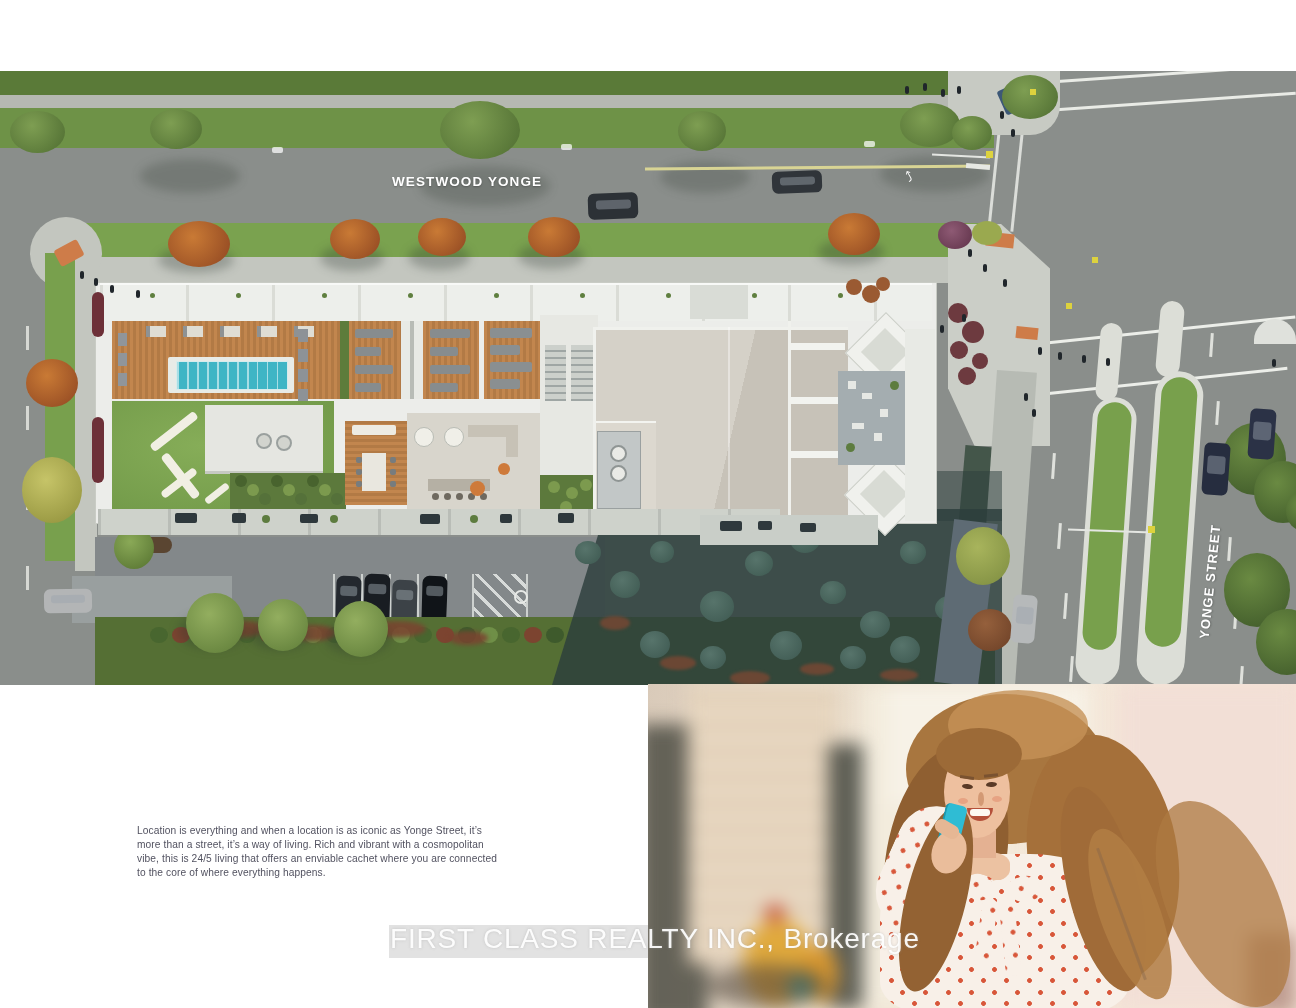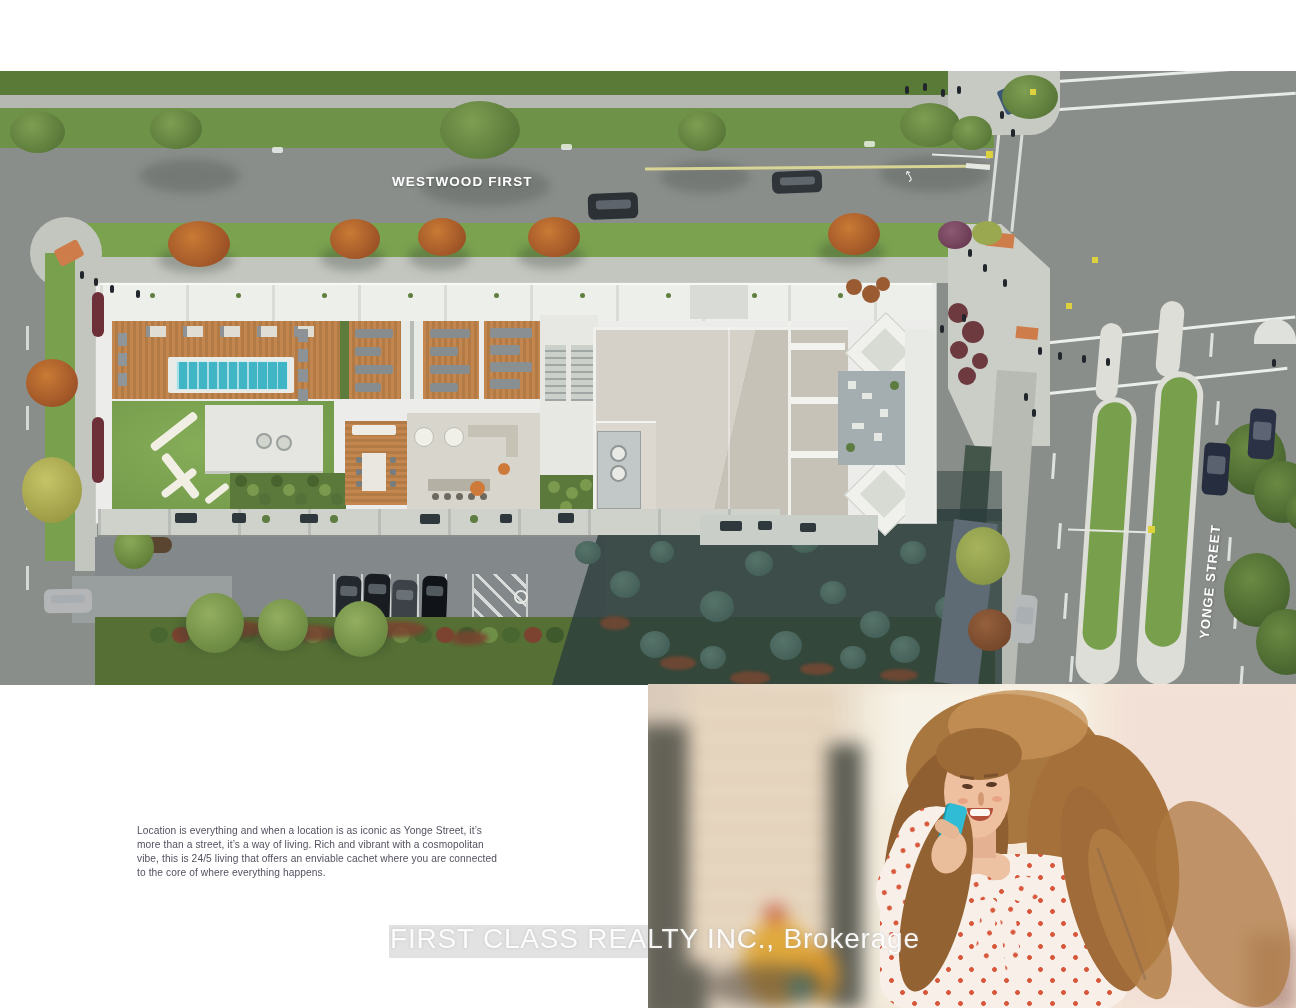--- a/index.html
+++ b/index.html
@@ -9,21 +9,21 @@
   .lbl{position:absolute;z-index:9;color:#fff;font-weight:bold;font-size:13.5px;letter-spacing:1.1px;white-space:nowrap;text-shadow:0 1px 2px rgba(0,0,0,.28)}
   #para{left:137px;top:824px;width:368px;font-size:10.2px;line-height:14px;color:#525260;letter-spacing:.1px}
   #wm-band{left:389px;top:925px;width:259px;height:33px;background:rgba(203,203,203,.55)}
   #wm{left:390px;top:923px;width:530px;font-size:28px;letter-spacing:.8px;color:rgba(255,255,255,.93);white-space:nowrap;text-shadow:0 0 3px rgba(160,160,160,.45);z-index:10}
   #photo{left:648px;top:684px;width:648px;height:324px;overflow:hidden;background:linear-gradient(100deg,#d9cab9 0%,#ebdfce 30%,#f4e9da 55%,#f5e2d5 100%)}
 </style>
 </head>
 <body>
 
 <div id="scene" class="abs">
-  <div class="lbl" style="left:392px;top:103px">WESTWOOD FIRST</div>
+  <div class="lbl" style="left:392px;top:103px">WESTWOOD YONGE</div>
   <div class="lbl" style="left:1149px;top:503px;width:122px;text-align:center;font-size:13px;transform:rotate(-84deg)">YONGE STREET</div>
 <div style="position: absolute; left: 0px; top: 0px; width: 994px; height: 25px; background: rgb(90, 122, 56);"></div>
     <div style="position: absolute; left: 0px; top: 24px; width: 998px; height: 14px; background: rgb(181, 184, 177);"></div>
     <div style="position: absolute; left: 0px; top: 37px; width: 994px; height: 40px; background: rgb(110, 146, 71);"></div>
     <div style="position: absolute; left: 58px; top: 152px; width: 934px; height: 36px; background: rgb(122, 162, 79); border-radius: 18px 0px 0px 18px;"></div>
     <div style="position: absolute; left: 58px; top: 186px; width: 934px; height: 26px; background: rgb(195, 198, 191);"></div>
     <div style="position: absolute; left: 30px; top: 146px; width: 72px; height: 72px; background: rgb(195, 198, 191); border-radius: 36px;"></div>
     <div style="position: absolute; left: 45px; top: 182px; width: 30px; height: 308px; background: rgb(120, 160, 77);"></div>
     <div style="position: absolute; left: 75px; top: 182px; width: 22px; height: 318px; background: rgb(195, 198, 191);"></div>
     <div style="position: absolute; left: 56px; top: 173px; width: 26px; height: 18px; background: rgb(206, 124, 73); border-radius: 3px; transform: rotate(-28deg);"></div>

